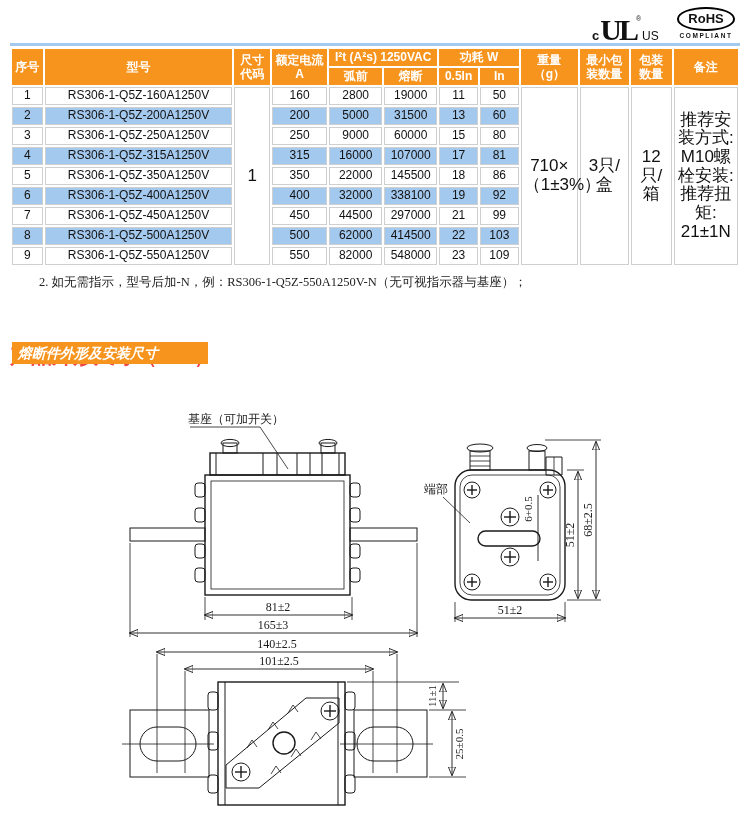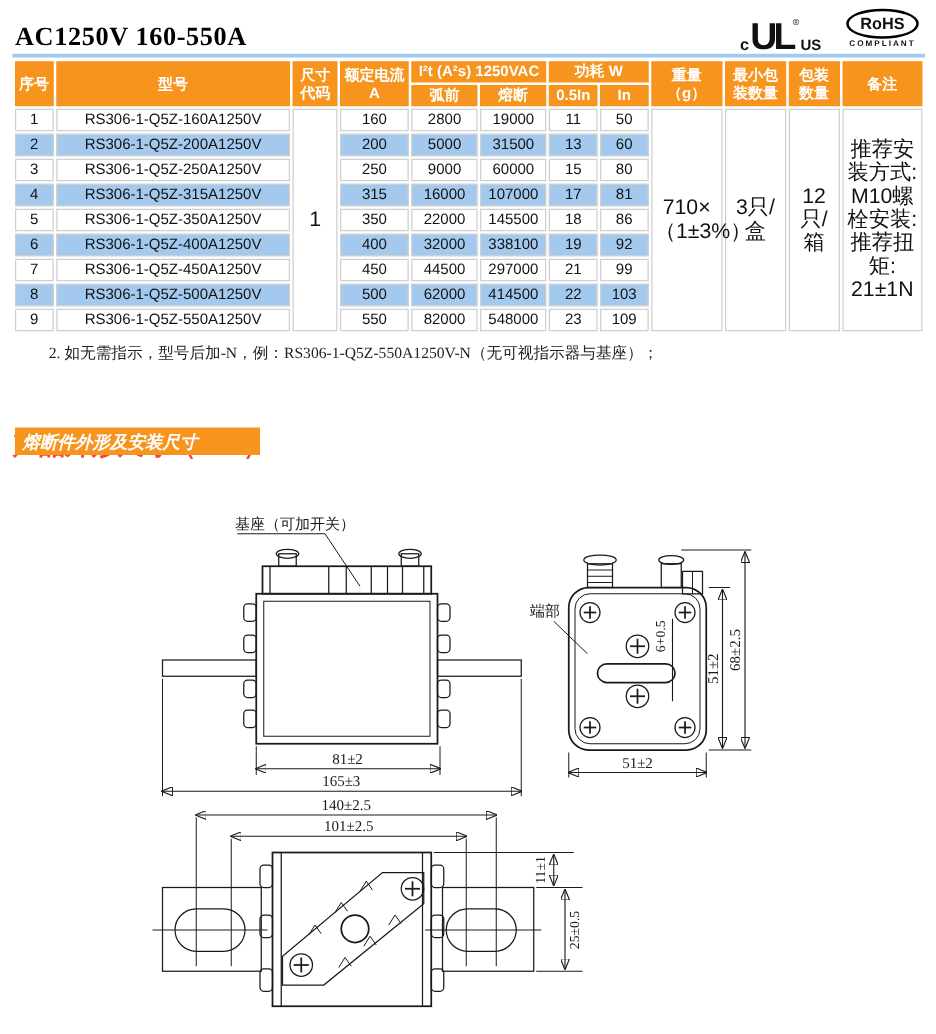--- a/index.html
+++ b/index.html
@@ -4,24 +4,24 @@
 <style>
   html,body{margin:0;padding:0;background:#fff;}
   .page{position:relative;width:749px;height:827px;background:#fff;overflow:hidden;
         font-family:"Liberation Sans",sans-serif;color:#111;}
 
   
   .doc-title{position:absolute;left:12px;top:17px;font-family:"Liberation Serif",serif;
              font-weight:bold;font-size:21px;letter-spacing:.5px;color:#000;}
   .ul-mark{position:absolute;left:592px;top:8px;height:34px;display:flex;align-items:flex-end;}
   .ul-c{font-size:13px;font-weight:bold;line-height:1;margin-right:1px;}
-  .ul-main{font-size:30px;font-weight:900;font-family:Liberation Sans, sans-serif;
+  .ul-main{font-size:30px;font-weight:900;font-family:Liberation Serif, serif;
            letter-spacing:-3px;line-height:.85;}
   .ul-reg{font-size:7px;vertical-align:top;position:relative;top:-20px;}
-  .ul-us{font-size:12px;font-weight:bold;line-height:1;margin-left:1px;}
+  .ul-us{font-size:12px;font-weight:normal;line-height:1;margin-left:1px;}
   .rohs{position:absolute;left:668px;top:7px;width:76px;text-align:center;}
   .rohs-oval{display:inline-block;border:2.5px solid #000;border-radius:50%;
              padding:2px 9px;font-weight:bold;font-size:13px;line-height:1.2;}
   .rohs-compliant{font-size:6.5px;letter-spacing:1.6px;font-weight:bold;margin-top:1px;}
 
   
   .table-wrap{position:absolute;left:10px;top:43px;width:730px;}
   .blue-top{height:3px;background:#A4C9EE;margin-bottom:1px;}
   table.spec{border-collapse:separate;border-spacing:2px;width:730px;table-layout:fixed;
              font-size:12px;}
@@ -56,21 +56,20 @@
   .thin{stroke-width:.8;}
   .dim{stroke-width:.9;}
   .drawings text{fill:#1a1a1a;stroke:none;font-family:"Liberation Serif",serif;font-size:12px;}
   .lbl{font-size:13px;}
 </style>
 </head>
 <body>
 
 <div class="page">
 
-  <div class="doc-title">AC1250V 160-550A</div>
 
   <div class="ul-mark">
     <span class="ul-c">c</span>
     <span class="ul-main">UL</span>
     <span class="ul-reg">®</span>
     <span class="ul-us">US</span>
   </div>
 
   <div class="rohs">
     <span class="rohs-oval">RoHS</span>

